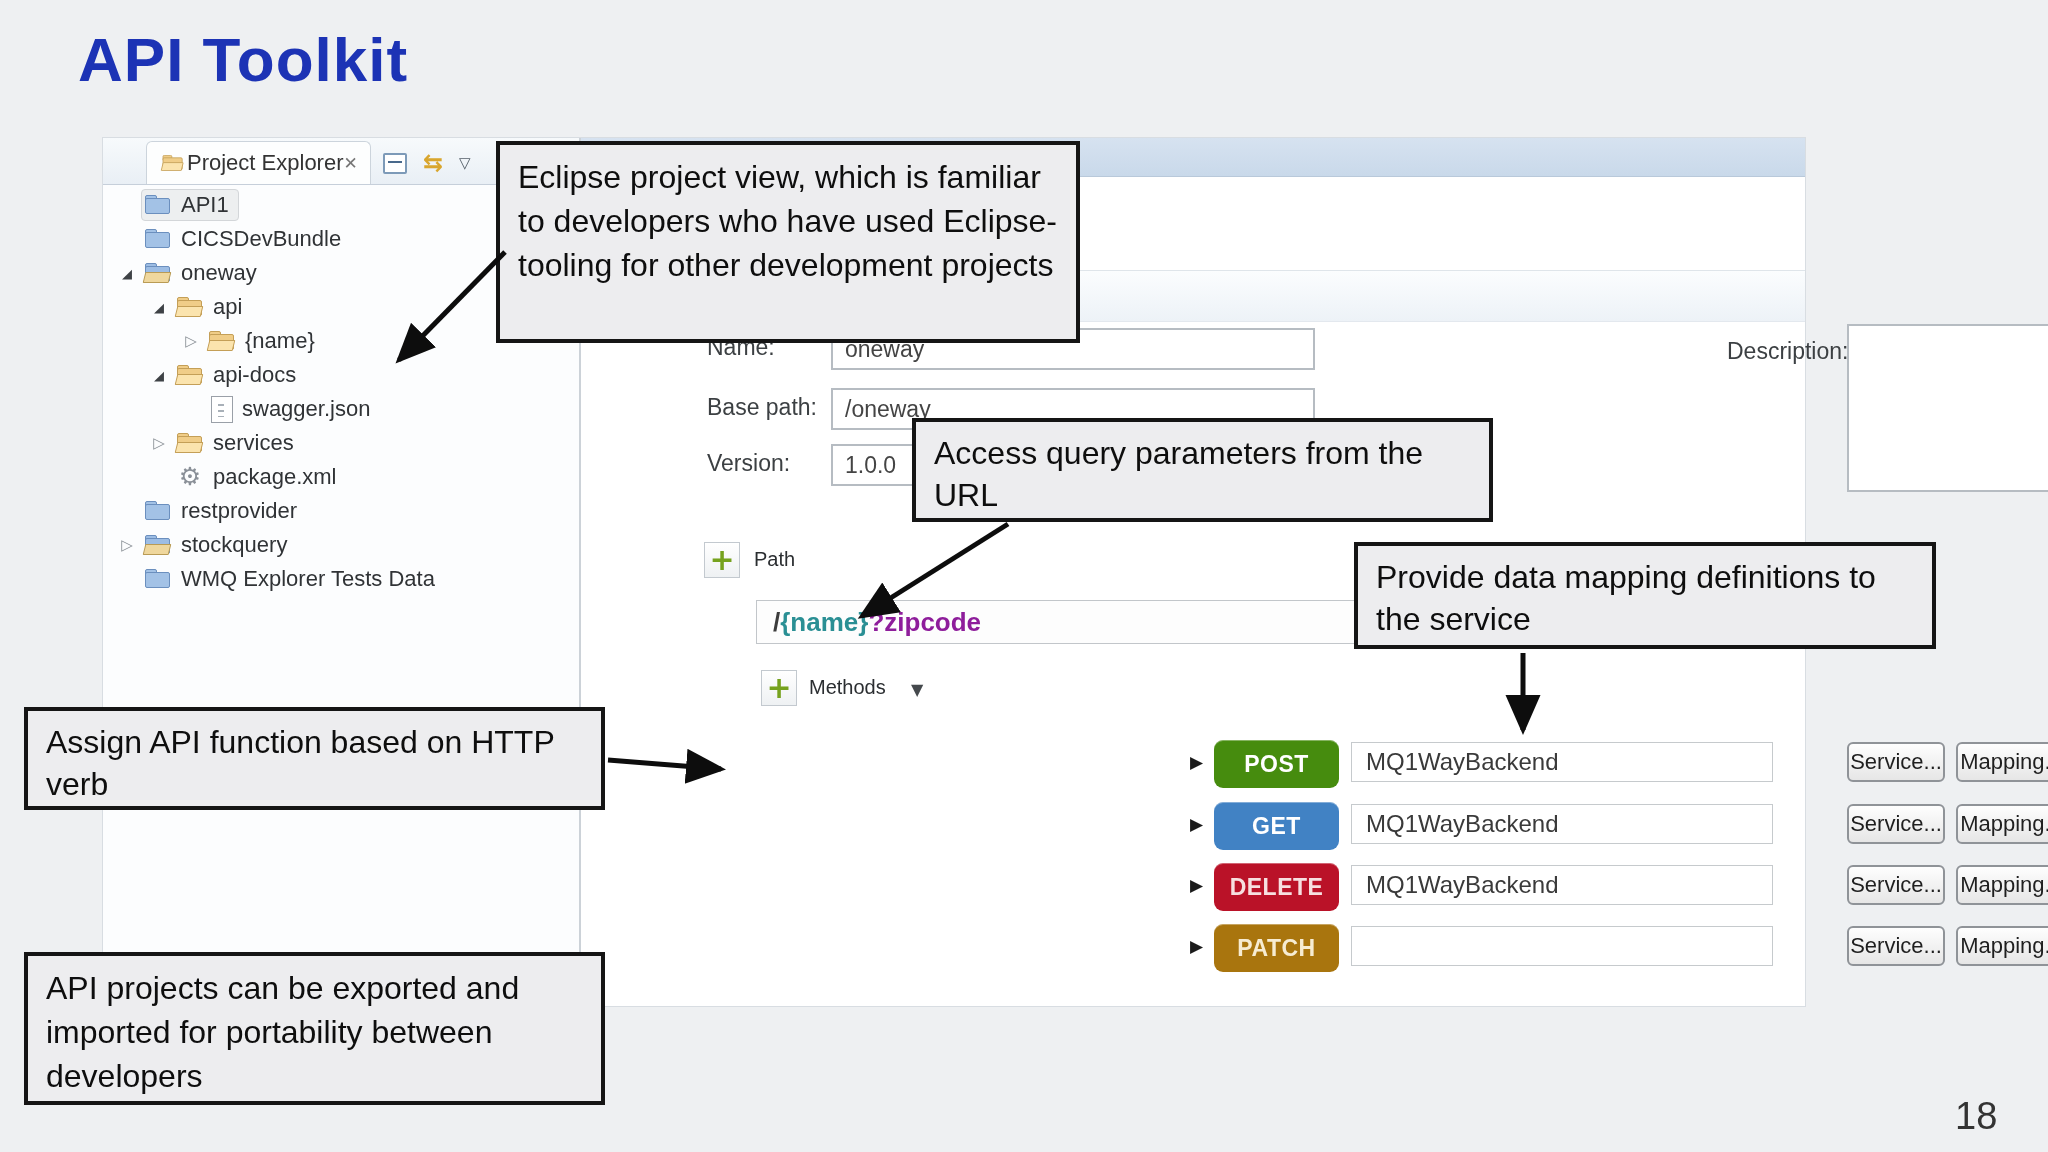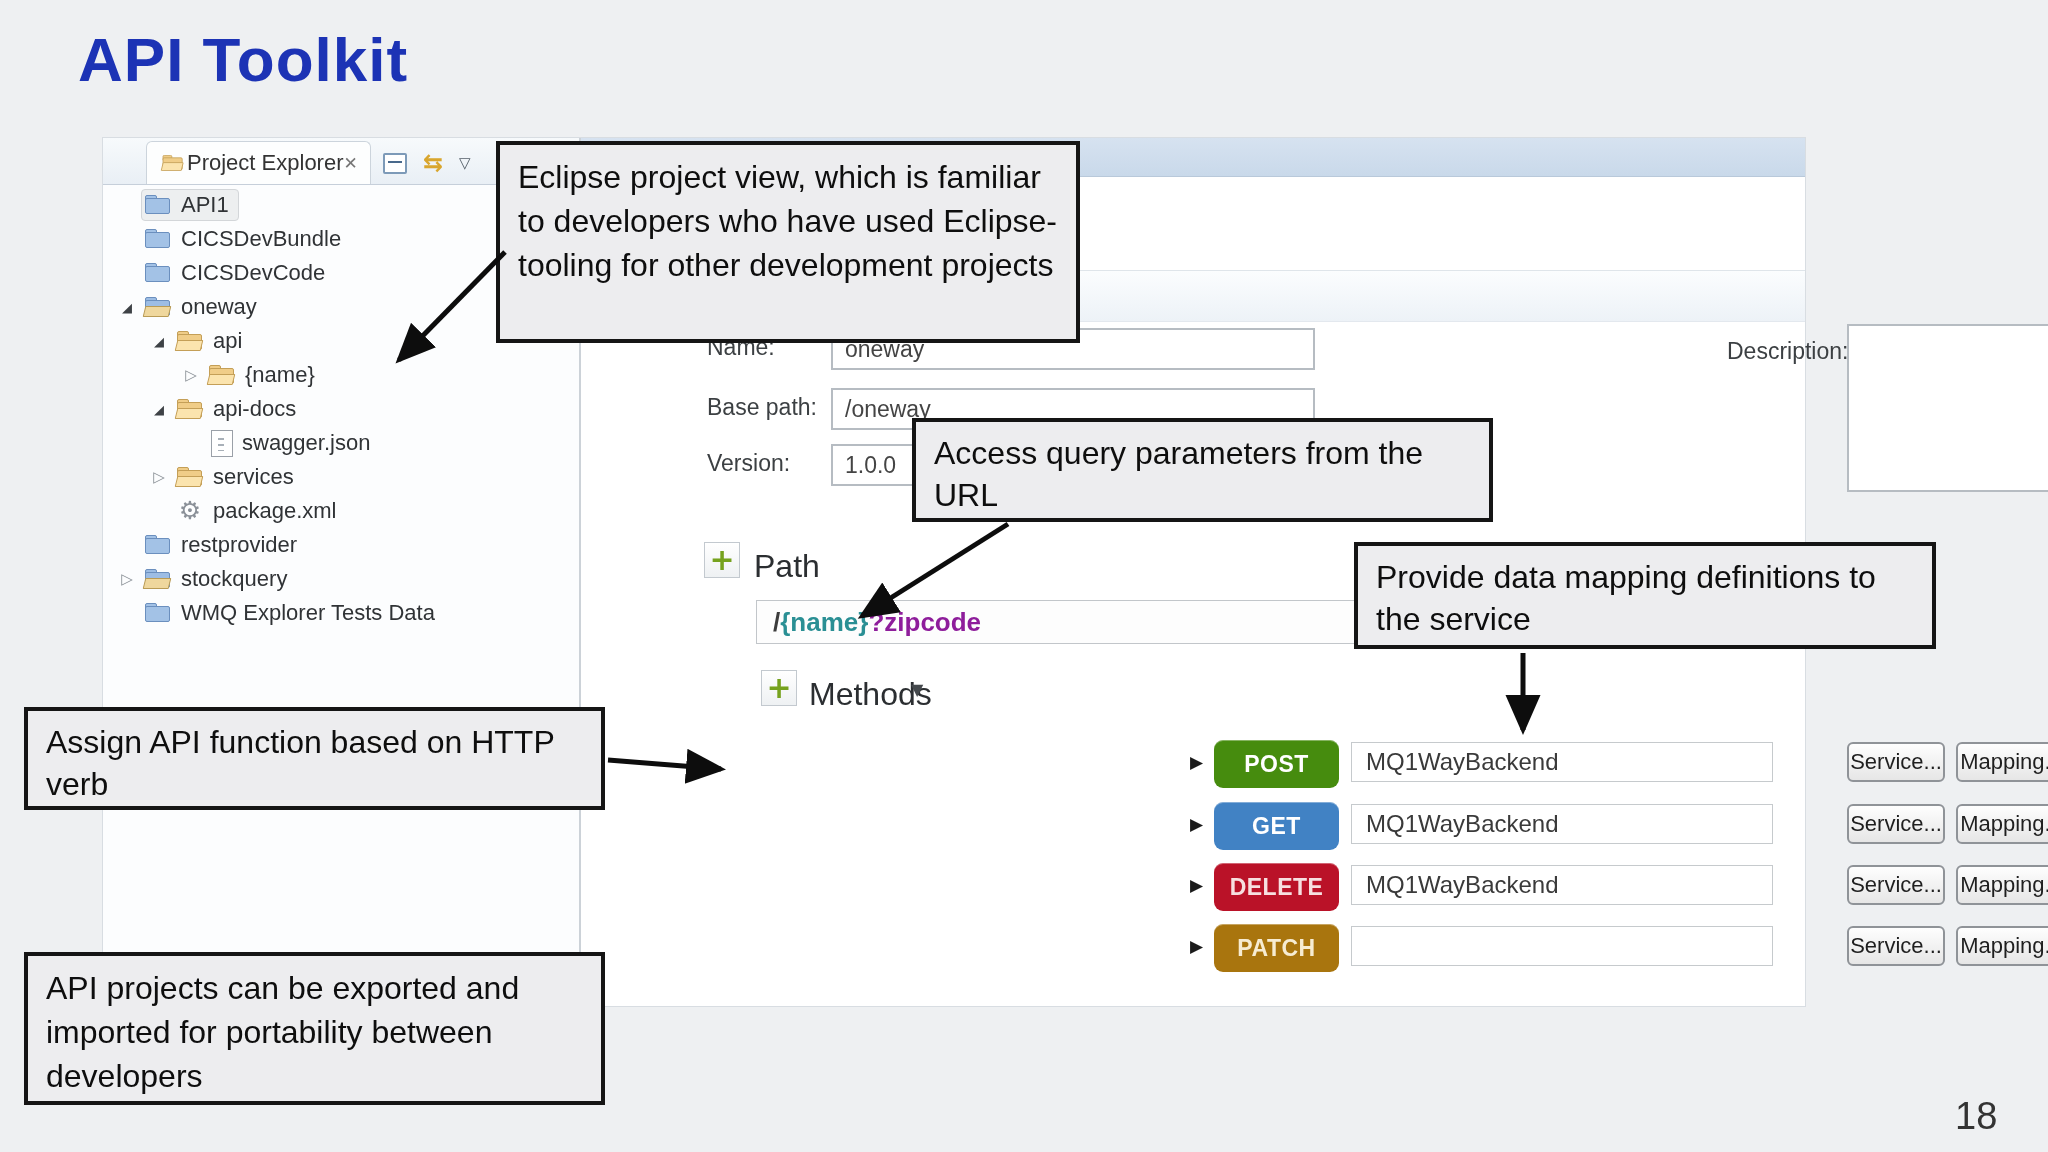--- a/index.html
+++ b/index.html
@@ -65,21 +65,21 @@
 
   .flabel{position:absolute;font-size:23px;color:#3c4043;}
   .finput{position:absolute;height:42px;box-sizing:border-box;border:2px solid #b6bcc2;background:#fff;
           font-family:"Liberation Sans",sans-serif;font-size:23px;color:#444;padding:0 12px;}
   .desc-area{position:absolute;left:1266px;top:186px;width:434px;height:168px;box-sizing:border-box;
              border:2px solid #b6bcc2;background:#fff;resize:none;}
 
   .plusbtn{position:absolute;width:36px;height:36px;box-sizing:border-box;border:1px solid #c3c9cf;
            background:linear-gradient(#ffffff,#eef1f3);display:flex;align-items:center;justify-content:center;
            font-size:30px;font-weight:900;color:#76a21e;line-height:1;}
-  .seclabel{position:absolute;font-size:32px;color:#2b2e31;}
+  .seclabel{position:absolute;font-size:20px;color:#2b2e31;}
   .dd-arrow{position:absolute;font-size:16px;color:#45494d;}
 
   .path-input{position:absolute;left:551px;top:462px;width:712px;height:44px;box-sizing:border-box;
               border:1px solid #c2c6ca;background:#fdfdfd;display:flex;align-items:center;padding:0 16px;
               font-size:26px;font-weight:700;}
 
   
   .mrow{position:absolute;left:0;height:44px;width:100%;}
   .mexpand{position:absolute;left:609px;top:12px;font-size:17px;color:#1b1b1b;font-family:"DejaVu Sans",sans-serif;}
   .verb{position:absolute;left:633px;top:0;width:125px;height:48px;border-radius:9px;display:flex;
@@ -146,30 +146,20 @@
             <span class="tarrow none"></span>
             <span class="rowbox">
               <span class="ticon fold project">
                 <i class="fold-tab"></i>
                 <i class="fold-back"></i>
               </span>
               <span class="tlabel">CICSDevBundle</span>
             </span>
           </div>
           <div class="trow" style="padding-left: 10px;">
-            <span class="tarrow none"></span>
-            <span class="rowbox">
-              <span class="ticon fold project">
-                <i class="fold-tab"></i>
-                <i class="fold-back"></i>
-              </span>
-              <span class="tlabel">CICSDevCode</span>
-            </span>
-          </div>
-          <div class="trow" style="padding-left: 10px;">
             <span class="tarrow expanded">◢</span>
             <span class="rowbox">
               <span class="ticon fold project-open">
                 <i class="fold-tab"></i>
                 <i class="fold-back"></i>
                 <i class="fold-front"></i>
               </span>
               <span class="tlabel">oneway</span>
             </span>
           </div>

